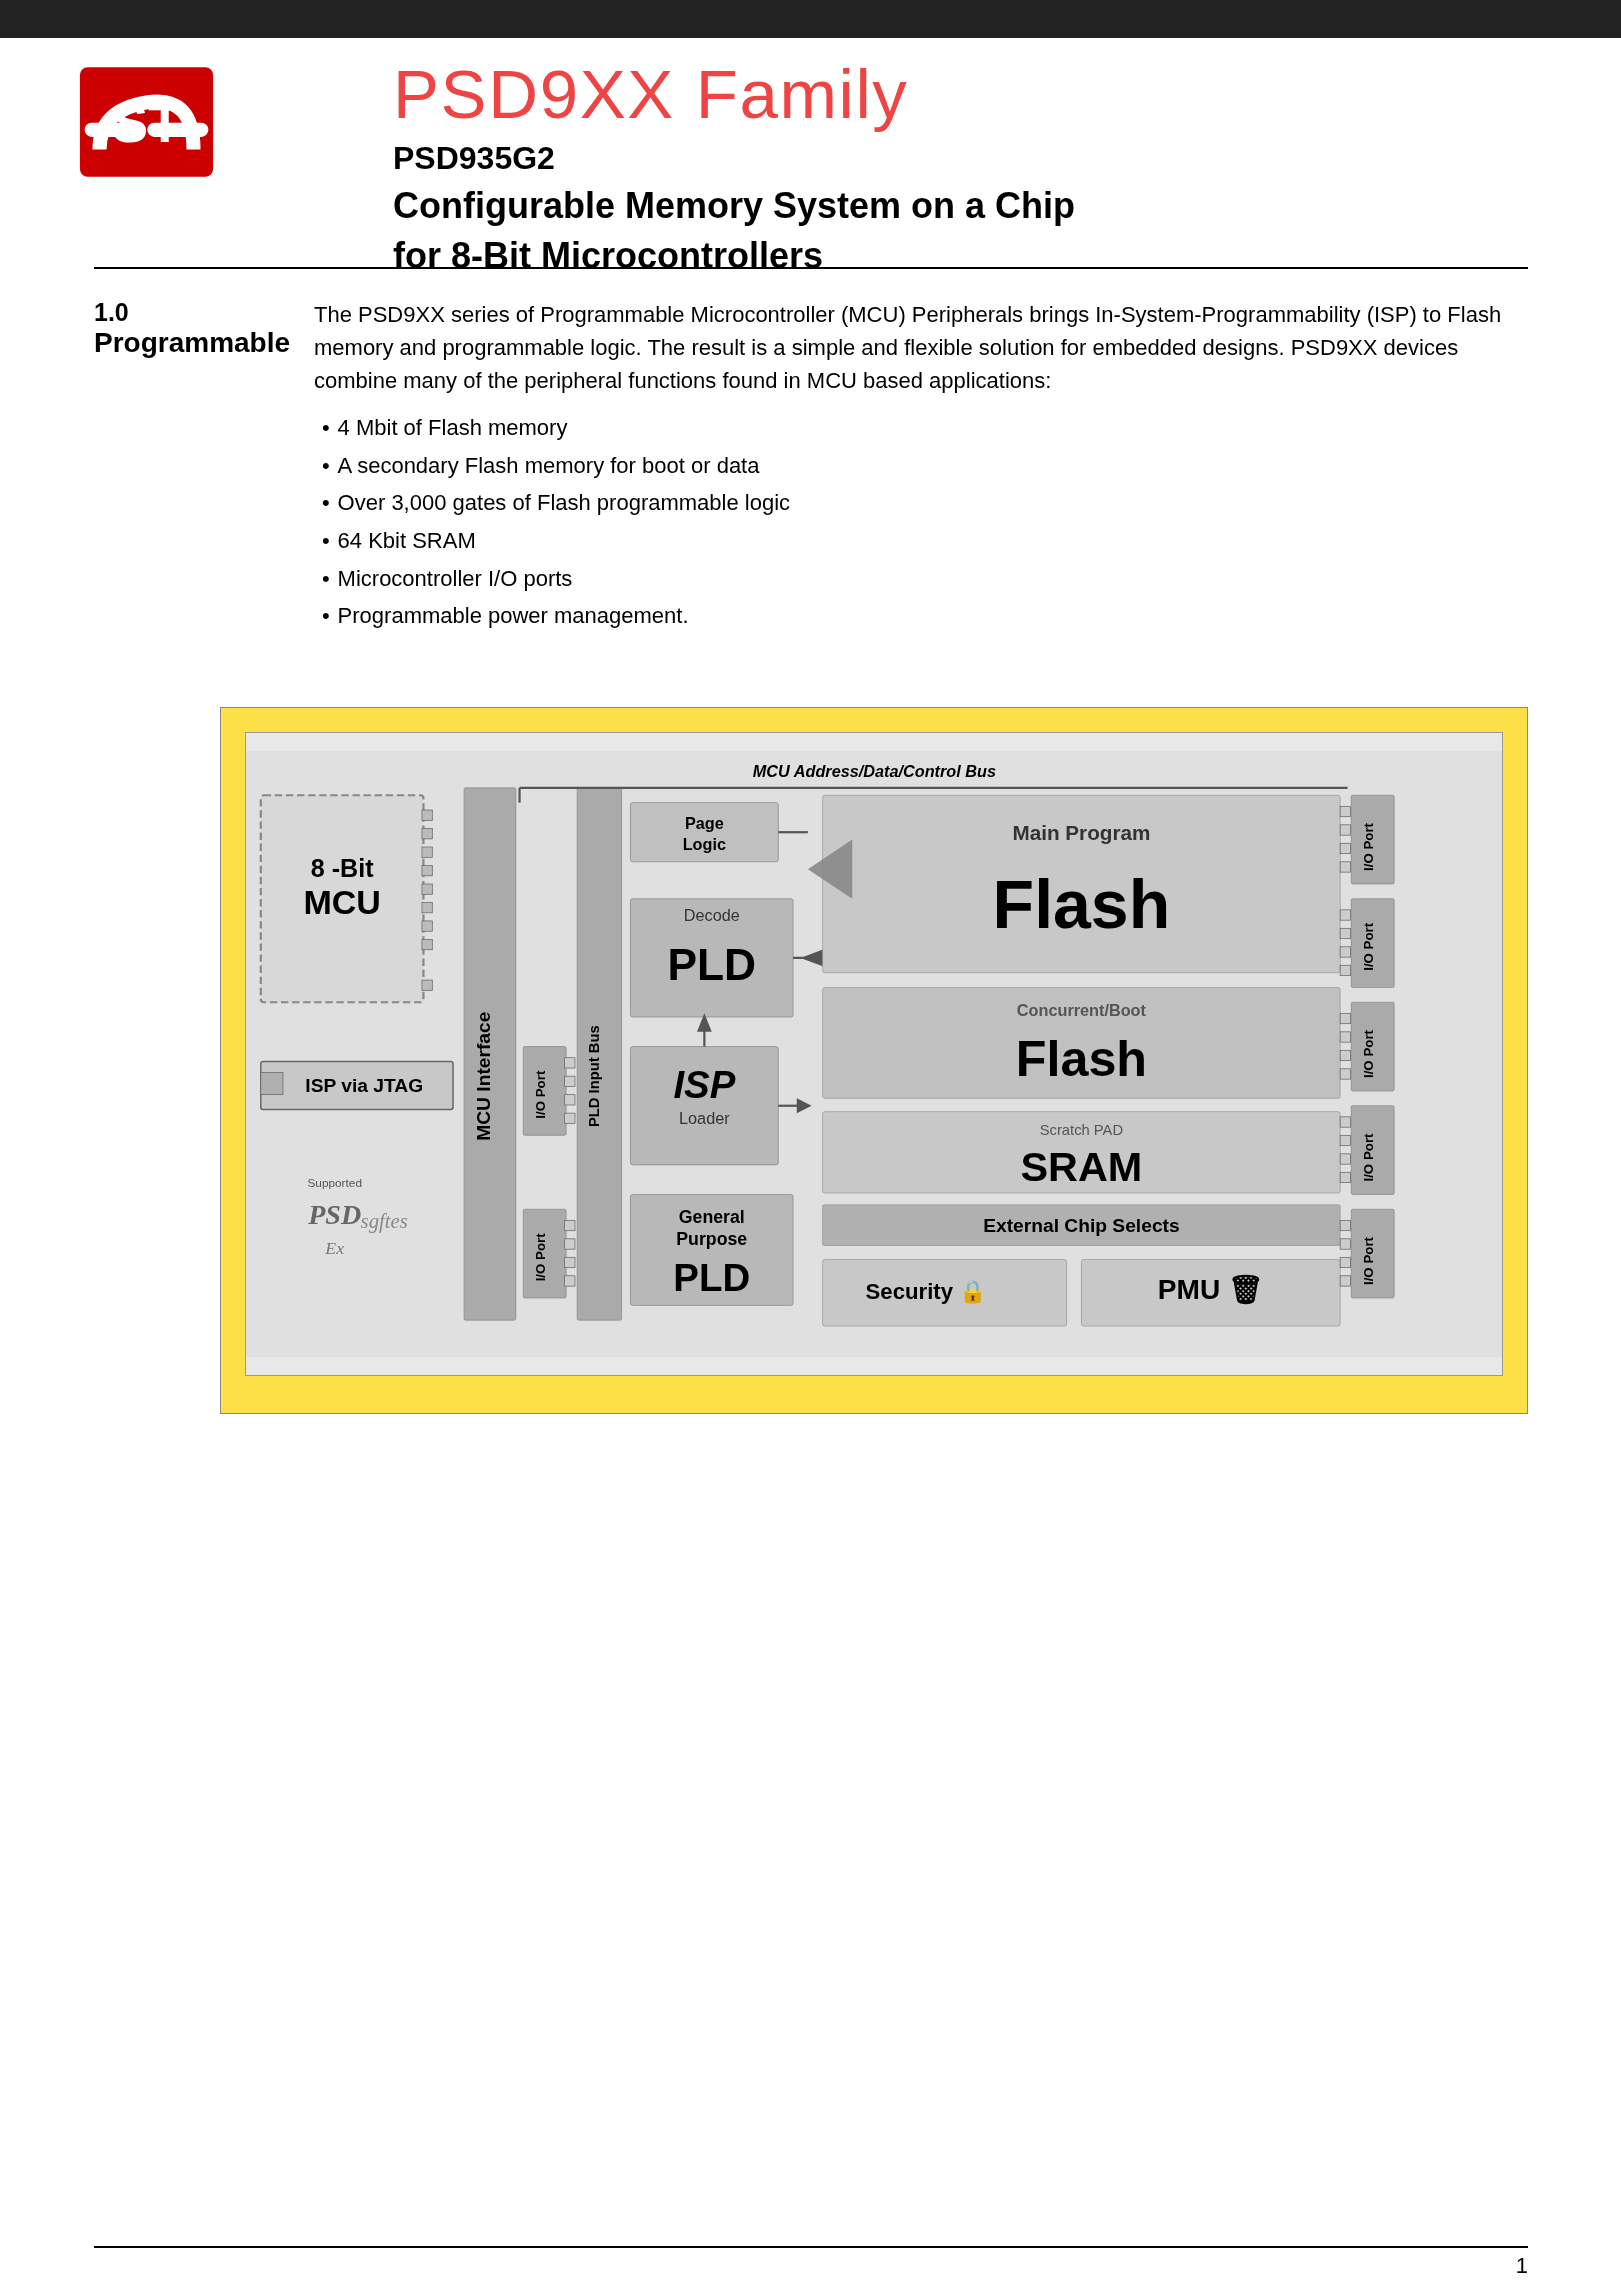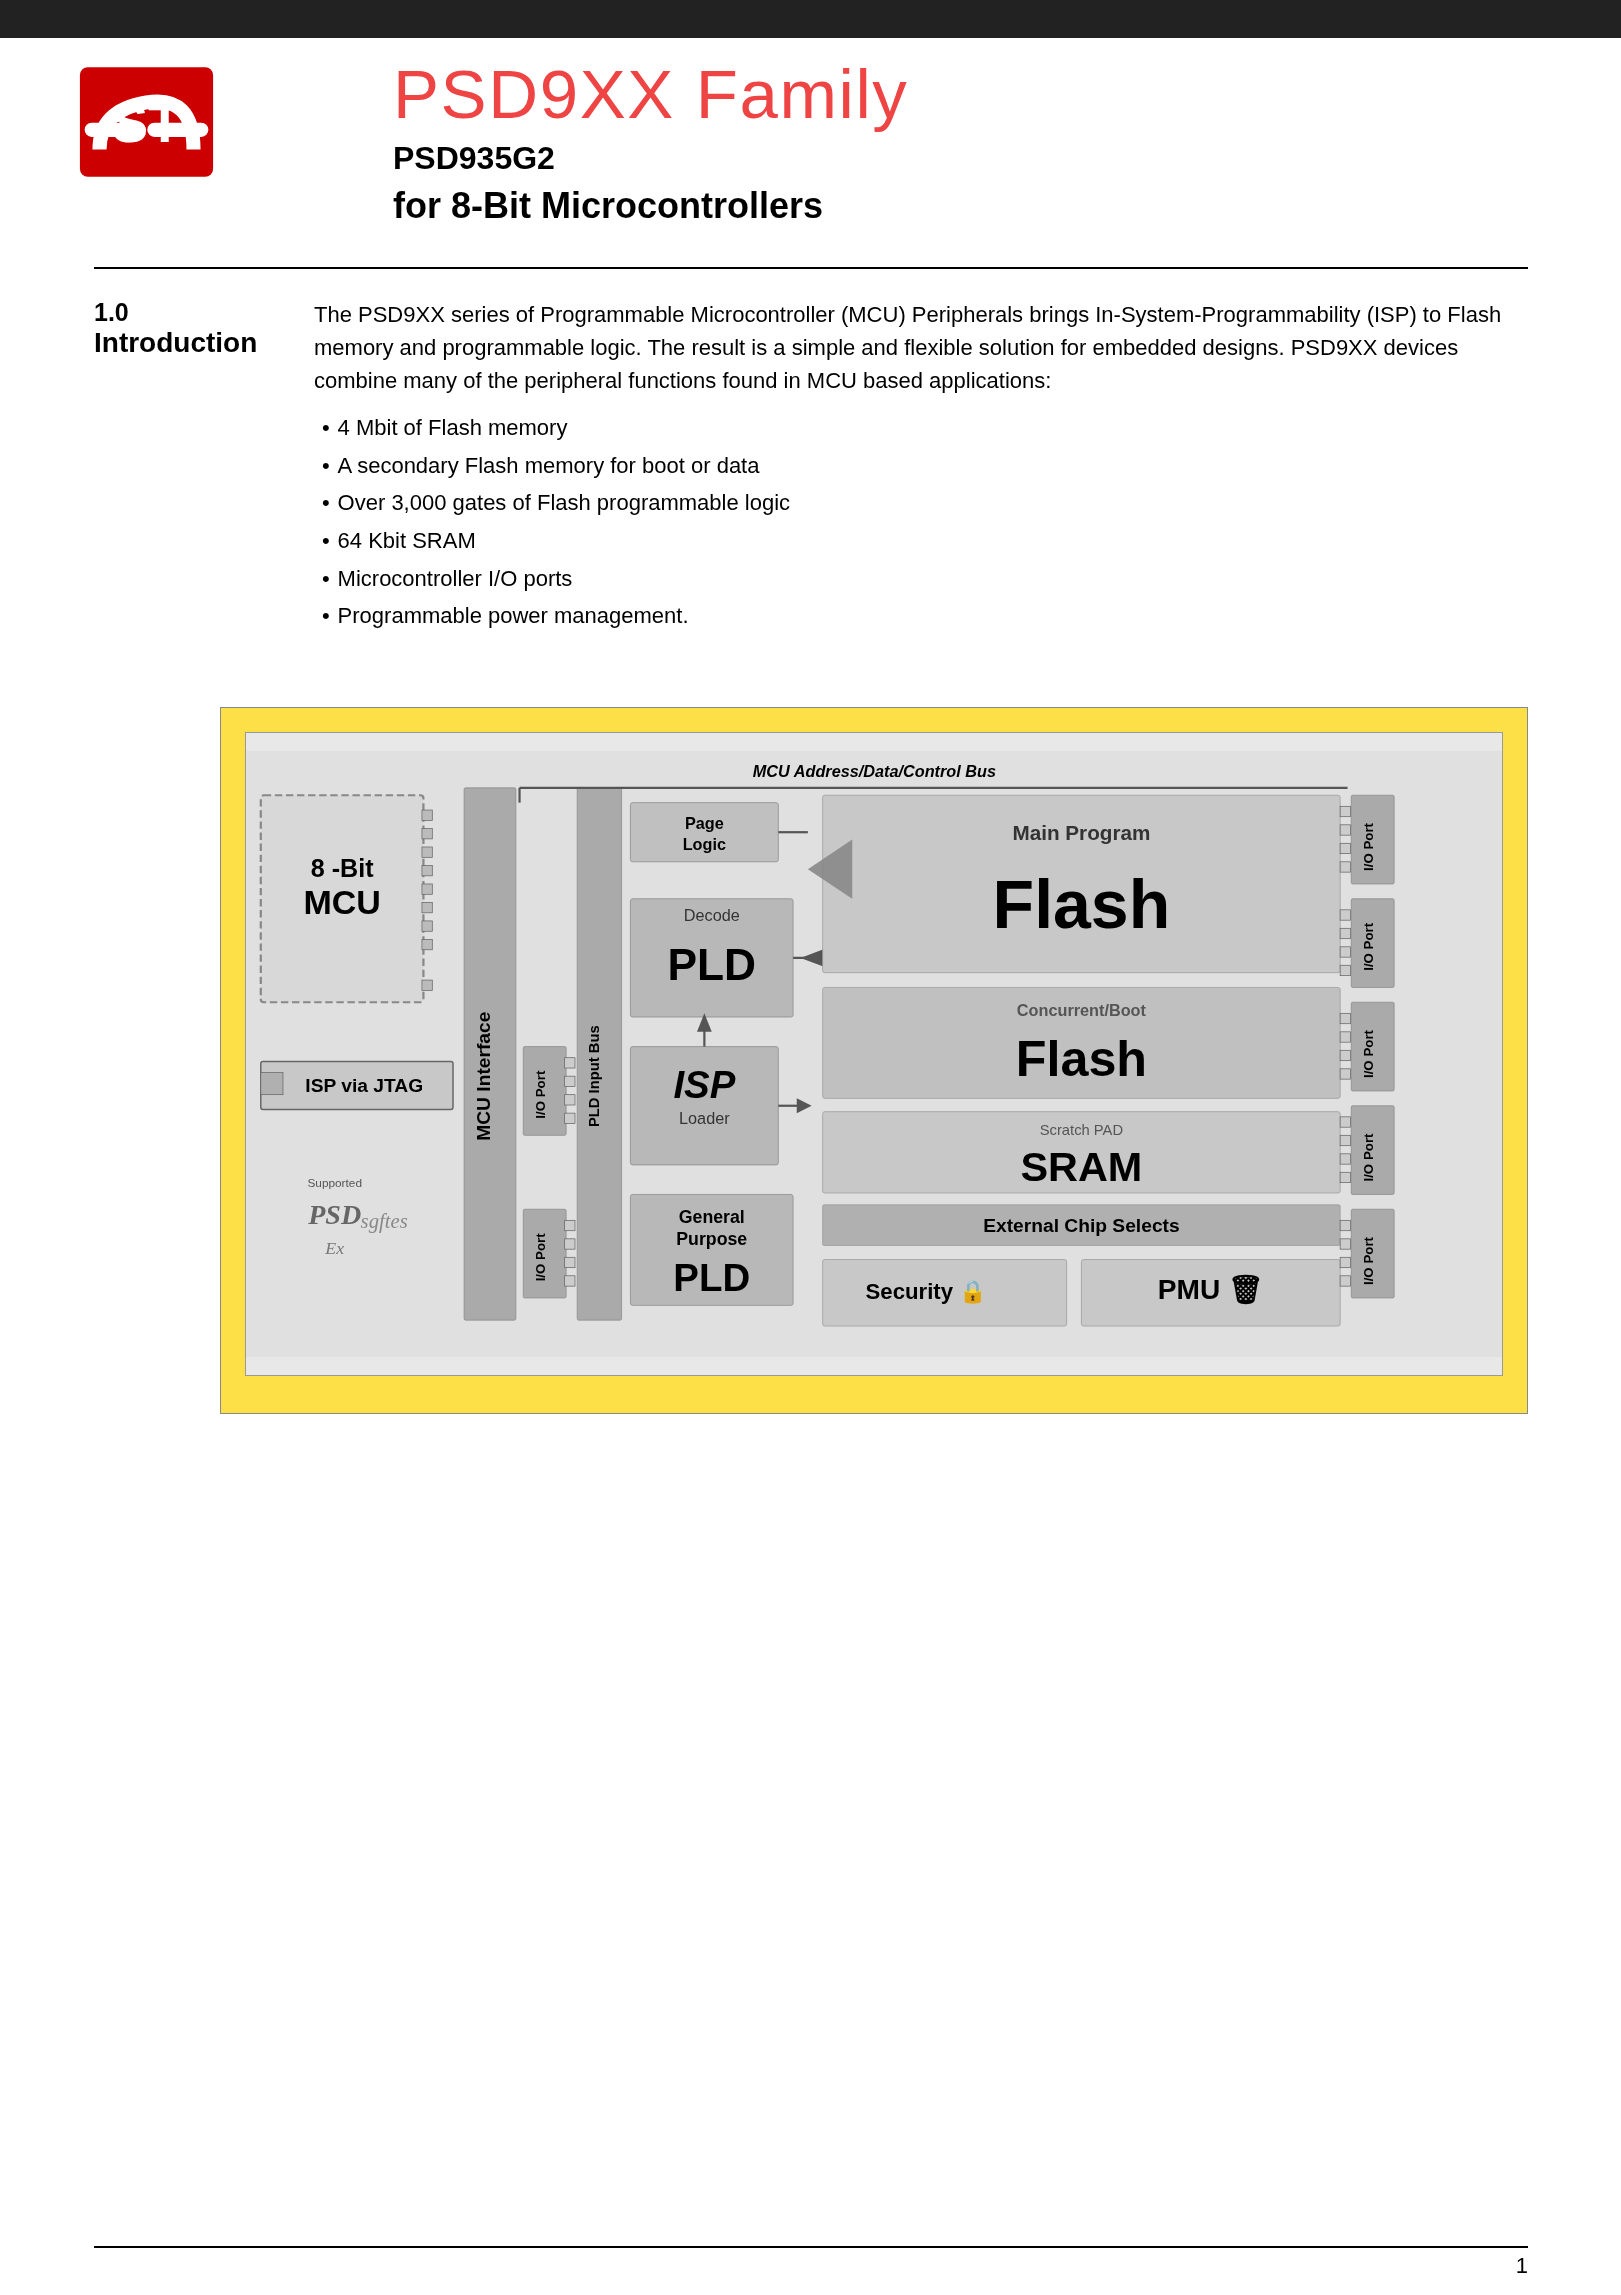--- a/index.html
+++ b/index.html
@@ -169,29 +169,30 @@
     <path d="M20 85 L80 85" stroke="white" stroke-width="18" stroke-linecap="round"></path>
     <path d="M100 85 L160 85" stroke="white" stroke-width="18" stroke-linecap="round"></path>
 
     <text x="90" y="100" text-anchor="middle" fill="white" font-size="70" font-weight="bold" font-family="Arial">ST</text>
   </svg>
 </div>
 
 <div class="title-area">
   <div class="main-title">PSD9XX Family</div>
   <div class="sub-title">PSD935G2</div>
+  <div class="desc-title">Configurable Memory System on a Chip</div>
   <div class="desc-title">for 8-Bit Microcontrollers</div>
 </div>
 
 <div class="divider-top"></div>
 
 <div class="intro-section">
   <div class="intro-label">
     <div class="intro-label-num">1.0</div>
-    <div class="intro-label-text">Introduction</div>
+    <div class="intro-label-text">Programmable</div>
   </div>
   <div class="intro-content">
     <p>The PSD9XX series of Programmable Microcontroller (MCU) Peripherals brings In-System-Programmability (ISP) to Flash memory and programmable logic. The result is a simple and flexible solution for embedded designs. PSD9XX devices combine many of the peripheral functions found in MCU based applications:</p>
     <ul>
       <li><span>4 Mbit of Flash memory</span></li>
       <li><span>A secondary Flash memory for boot or data</span></li>
       <li><span>Over 3,000 gates of Flash programmable logic</span></li>
       <li><span>64 Kbit SRAM</span></li>
       <li><span>Microcontroller I/O ports</span></li>
       <li><span>Programmable power management.</span></li>

